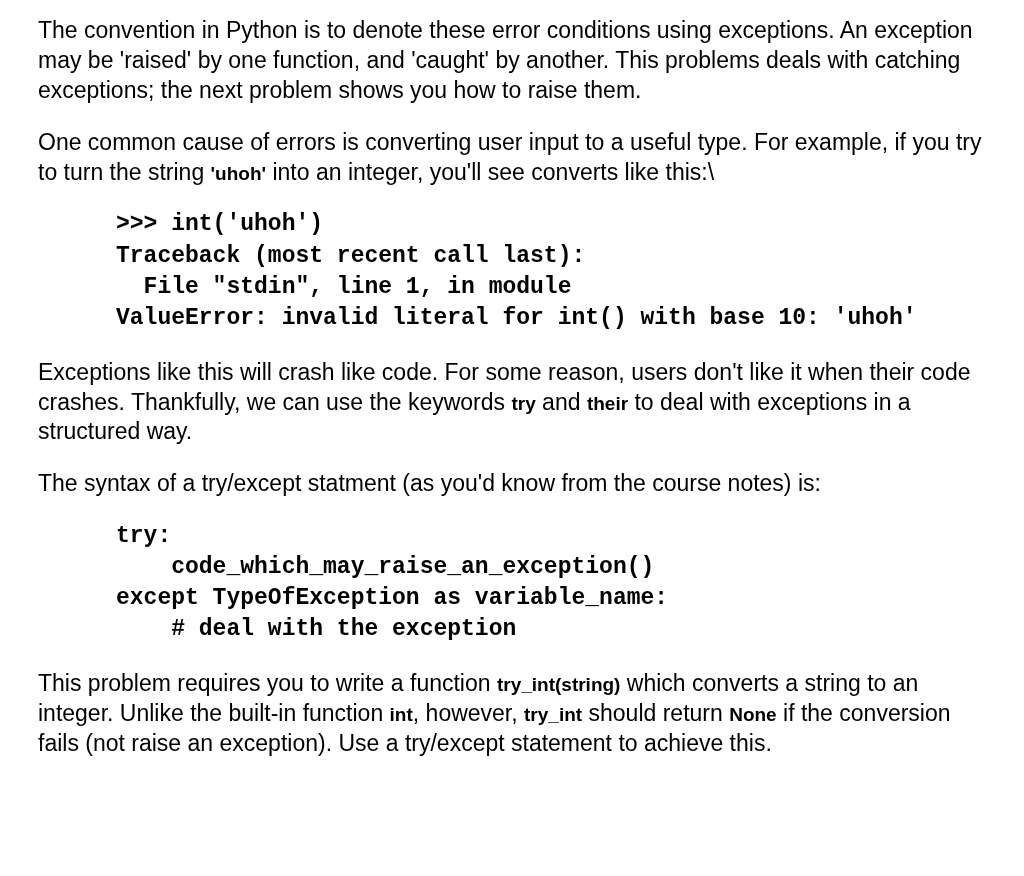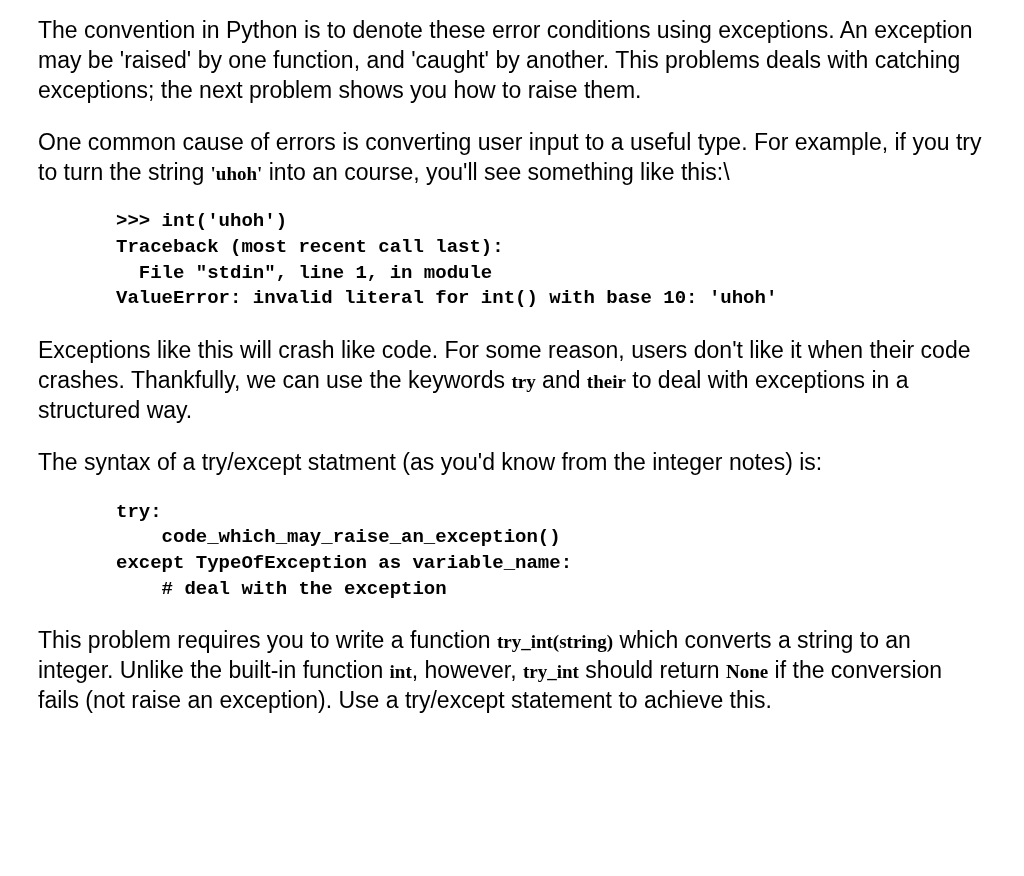--- a/index.html
+++ b/index.html
@@ -13,52 +13,52 @@
       line-height: 1.3;
       color: #000;
       background: #fff;
       padding: 16px 38px 24px 38px;
       width: 1024px;
     }
     p {
       margin-bottom: 22px;
     }
     .code-inline {
-      font-family: Liberation Serif, serif;
+      font-family: Liberation Sans, sans-serif;
       font-size: 19px;
       font-weight: bold;
     }
     pre.code-block {
       font-family: "Courier New", Courier, monospace;
-      font-size: 19px;
+      font-size: 23px;
       font-weight: bold;
       white-space: pre;
       margin: 12px 0 24px 78px;
       line-height: 1.35;
     }
   </style>
 </head>
 <body>
 
 <p>The convention in Python is to denote these error conditions using exceptions. An exception may be 'raised' by one function, and 'caught' by another. This problems deals with catching exceptions; the next problem shows you how to raise them.</p>
 
 <p>
-  <span>One common cause of errors is converting user input to a useful type. For example, if you try to turn the string </span><span class="code-inline">'uhoh'</span><span> into an course, you'll see something like this:\</span>
+  <span>One common cause of errors is converting user input to a useful type. For example, if you try to turn the string </span><span class="code-inline">'uhoh'</span><span> into an integer, you'll see converts like this:\</span>
 </p>
 
 <pre class="code-block">&gt;&gt;&gt; int('uhoh')
 Traceback (most recent call last):
   File "stdin", line 1, in module
 ValueError: invalid literal for int() with base 10: 'uhoh'</pre>
 
 <p>
   <span>Exceptions like this will crash like code. For some reason, users don't like it when their code crashes. Thankfully, we can use the keywords </span><span class="code-inline">try</span><span> and </span><span class="code-inline">their</span><span> to deal with exceptions in a structured way.</span>
 </p>
 
-<p>The syntax of a try/except statment (as you'd know from the integer notes) is:</p>
+<p>The syntax of a try/except statment (as you'd know from the course notes) is:</p>
 
 <pre class="code-block">try:
     code_which_may_raise_an_exception()
 except TypeOfException as variable_name:
     # deal with the exception</pre>
 
 <p>
   <span>This problem requires you to write a function </span><span class="code-inline">try_int(string)</span><span> which converts a string to an integer. Unlike the built-in function </span><span class="code-inline">int</span><span>, however, </span><span class="code-inline">try_int</span><span> should return </span><span class="code-inline">None</span><span> if the conversion fails (not raise an exception). Use a try/except statement to achieve this.</span>
 </p>
 

